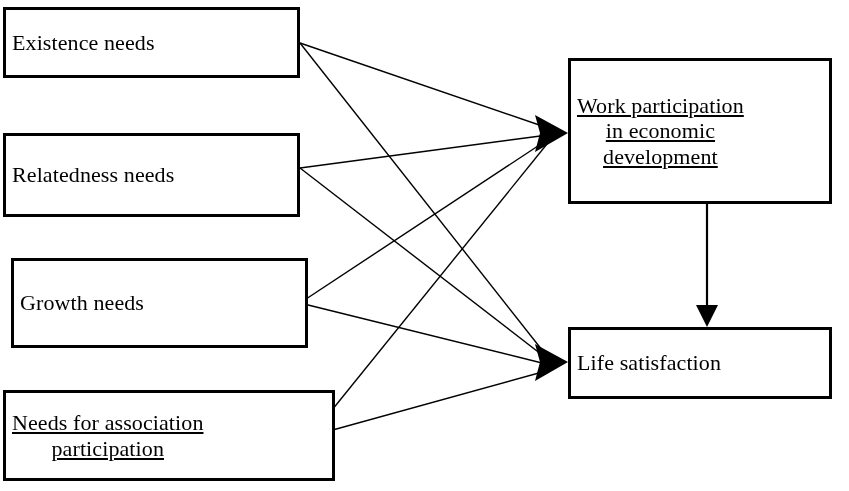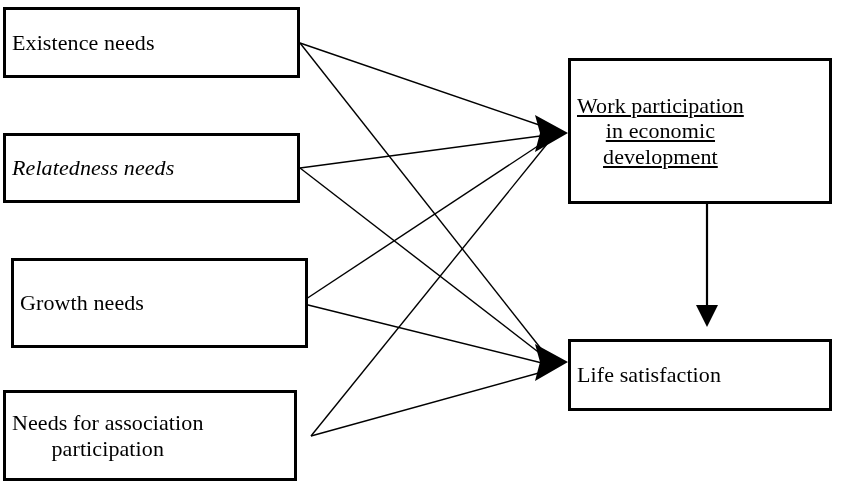--- a/index.html
+++ b/index.html
@@ -71,36 +71,36 @@
     <path d="M 568 362 L 535 344 L 540 362 L 535 381 Z" fill="#000000"></path>
 
     <line x1="707" y1="204" x2="707" y2="320" stroke="#000000" stroke-width="2.2"></line>
     <path d="M 707 327 L 696 305 L 718 305 Z" fill="#000000"></path>
   </svg>
 
   <div class="node-box" style="left:3px; top:7px; width:297px; height:71px;">
     <span class="node-label">Existence needs</span>
   </div>
 
-  <div class="node-box" style="left:3px; top:133px; width:297px; height:70px;font-style:italic;">
+  <div class="node-box" style="left:3px; top:133px; width:297px; height:84px;">
     <span class="node-label">Relatedness needs</span>
   </div>
 
   <div class="node-box" style="left:3px; top:258px; width:297px; height:90px;margin-left:8px;">
     <span class="node-label">Growth needs</span>
   </div>
 
-  <div class="node-box" style="left:3px; top:390px; width:294px; height:91px;">
+  <div class="node-box" style="left:3px; top:390px; width:332px; height:91px;text-decoration:underline;">
     <span class="node-label tight">Needs for association
 participation</span>
   </div>
 
   <div class="node-box" style="left:568px; top:58px; width:264px; height:146px;text-decoration:underline;">
     <span class="node-label tight">Work participation
 in economic
 development</span>
   </div>
 
-  <div class="node-box" style="left:568px; top:327px; width:264px; height:72px;margin-top:12px;">
+  <div class="node-box" style="left:568px; top:327px; width:264px; height:72px;">
     <span class="node-label">Life satisfaction</span>
   </div>
 
 </div>
 
 </body></html>

